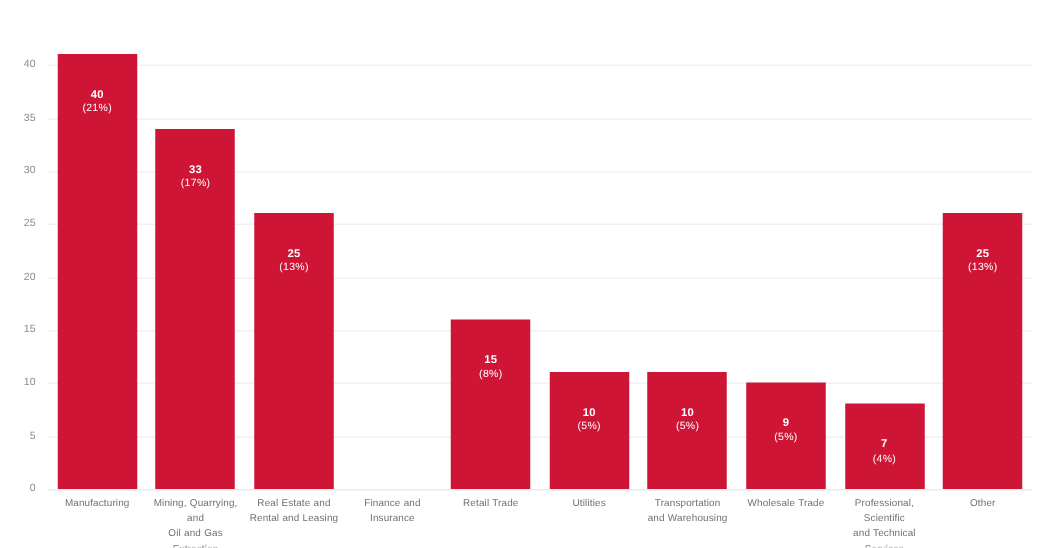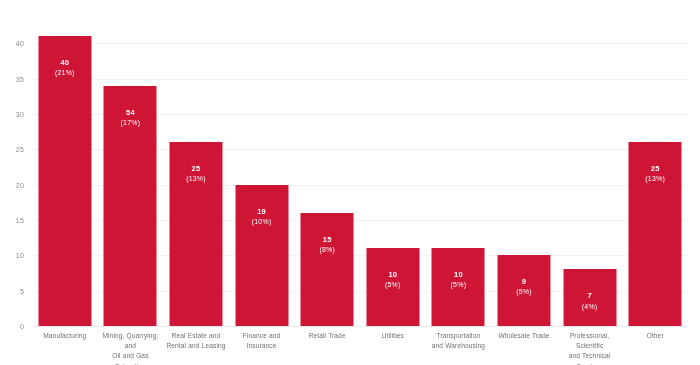--- a/index.html
+++ b/index.html
@@ -157,38 +157,31 @@
         <div class="bar-slot" style="left: 0px; width: 65.6px;">
           <div class="bar" style="height: 289.929px;"></div>
           <div class="bar-label" style="top: 29.0714px;">
             <span class="val">40</span>
             <span class="pct">(21%)</span>
           </div>
         </div>
         <div class="bar-slot" style="left: 65.6px; width: 65.6px;">
           <div class="bar" style="height: 240.429px;"></div>
           <div class="bar-label" style="top: 78.5714px;">
-            <span class="val">54</span>
+            <span class="val">33</span>
             <span class="pct">(17%)</span>
           </div>
         </div>
         <div class="bar-slot" style="left: 131.2px; width: 65.6px;">
           <div class="bar" style="height: 183.857px;"></div>
           <div class="bar-label" style="top: 135.143px;">
             <span class="val">25</span>
             <span class="pct">(13%)</span>
           </div>
         </div>
-        <div class="bar-slot" style="left: 196.8px; width: 65.6px;">
-          <div class="bar" style="height: 141.429px;"></div>
-          <div class="bar-label" style="top: 177.571px;">
-            <span class="val">19</span>
-            <span class="pct">(10%)</span>
-          </div>
-        </div>
         <div class="bar-slot" style="left: 262.4px; width: 65.6px;">
           <div class="bar" style="height: 113.143px;"></div>
           <div class="bar-label" style="top: 205.857px;">
             <span class="val">15</span>
             <span class="pct">(8%)</span>
           </div>
         </div>
         <div class="bar-slot" style="left: 328px; width: 65.6px;">
           <div class="bar" style="height: 77.7857px;"></div>
           <div class="bar-label" style="top: 241.214px;">

